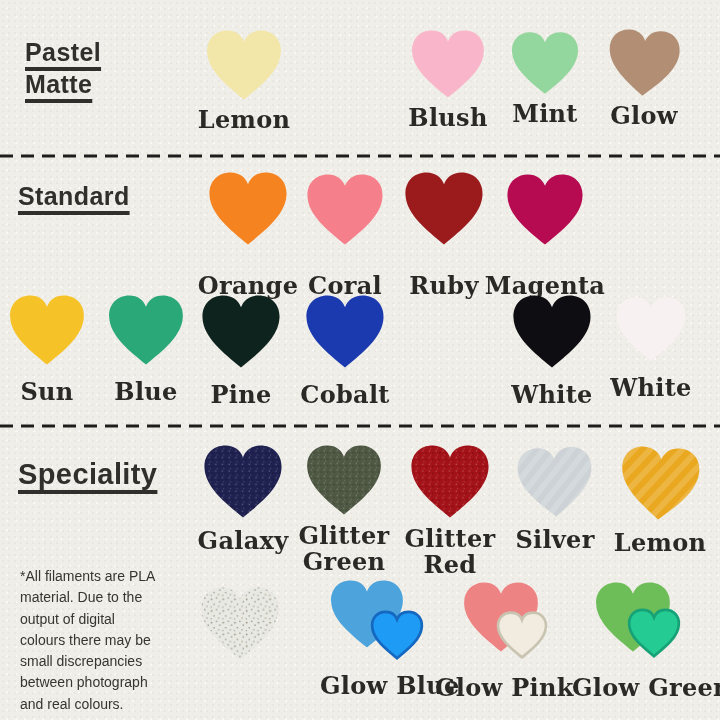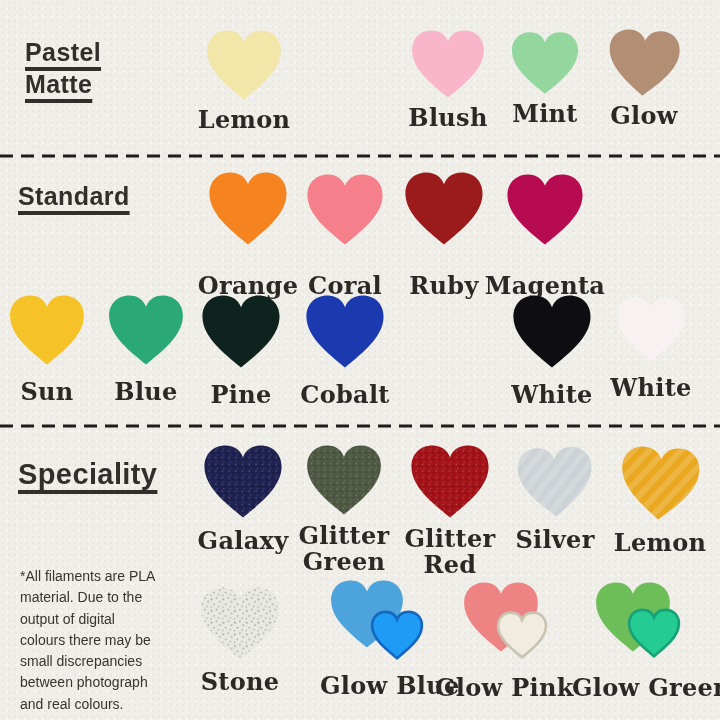--- a/index.html
+++ b/index.html
@@ -212,21 +212,20 @@
     <div class="lbl">Lemon</div>
   </div>
 
   <div class="footnote">*All filaments are PLA material. Due to the output of digital colours there may be small discrepancies between photograph and real colours.</div>
 
   <div class="cell r5" style="left:180px;top:585px">
     <svg class="heart" width="84" height="77" viewBox="0 0 100 92">
         <use href="#hp" fill="#e7e9e2"></use>
         <use href="#hp" fill="url(#p-speckle)"></use>
       </svg>
-    <div class="lbl">Stone</div>
   </div>
 
   <div class="pair r5" style="left:320px;top:578px;width:130px">
     <div class="hb">
       <svg style="left:8px" width="78" height="72" viewBox="0 0 100 92">
           <use href="#hp" fill="#4da3dc"></use>
         </svg>
       <svg style="left:50px;top:32px" width="54" height="50" viewBox="0 0 100 92">
           <use href="#hp" stroke="#1568c0" stroke-width="5" fill="#1e9bf5"></use>
         </svg>

